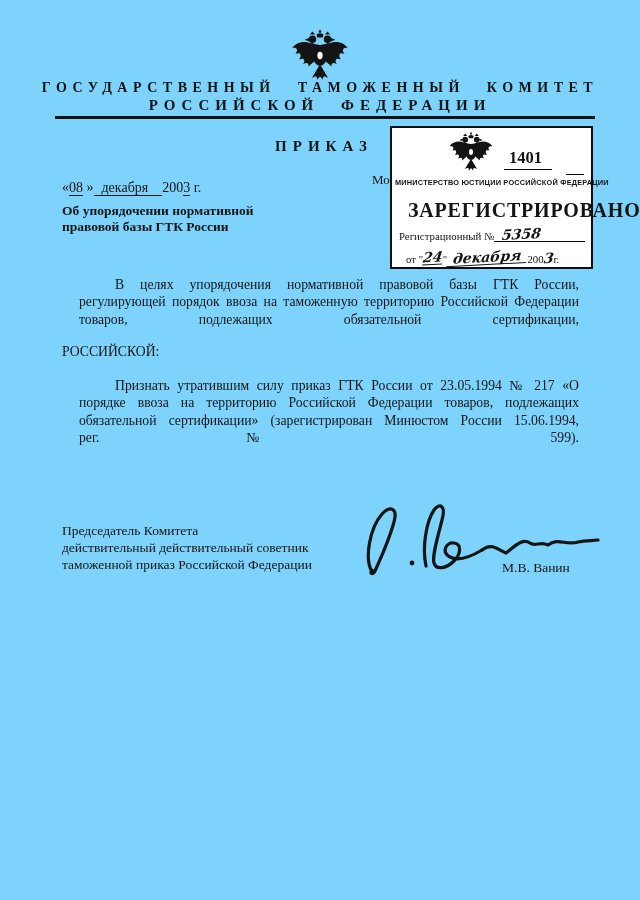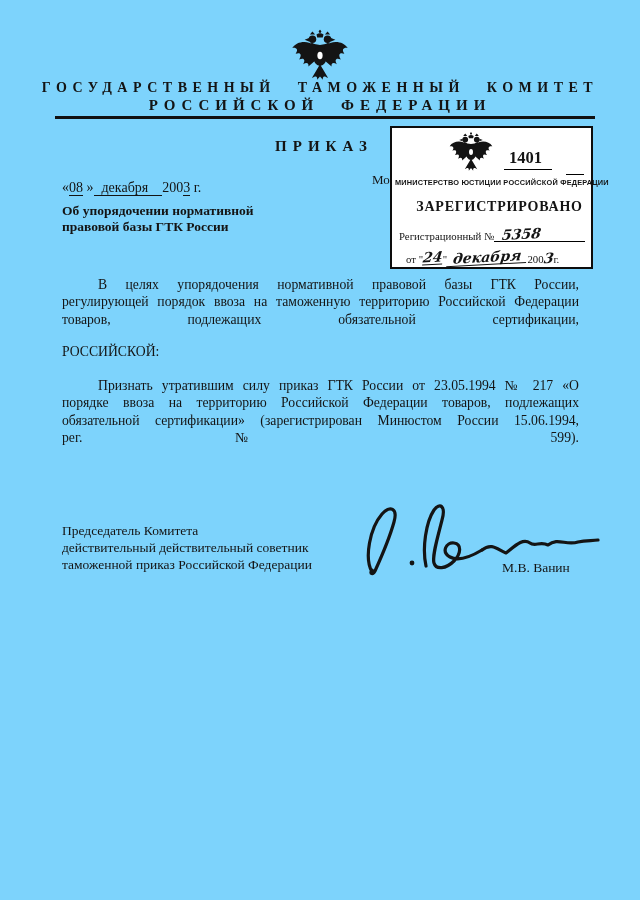--- a/index.html
+++ b/index.html
@@ -26,31 +26,31 @@
   
   .stamp{position:absolute;left:390px;top:126px;width:199px;height:139px;border:2px solid #0d0d0d;background:#fff;}
   .stamp-eagle{position:absolute;left:56px;top:4px;width:46px;height:40px;}
   .stamp-num{position:absolute;left:112px;top:20px;font-size:16.5px;font-weight:700;
              border-bottom:1.6px solid #000;padding:0 10px 1px 5px;}
   .stamp-num-ext{position:absolute;left:174px;top:46px;width:18px;border-top:1.6px solid #000;}
   .stamp-ministry{position:absolute;left:0;right:0;top:50px;text-align:center;
                   font-family:"Liberation Sans",sans-serif;font-weight:700;font-size:7.6px;
                   letter-spacing:.2px;white-space:nowrap;transform:scaleX(.97);}
   .stamp-reg{position:absolute;left:16px;right:0;top:71px;text-align:center;
-             font-weight:700;font-size:14px;letter-spacing:.8px;white-space:nowrap;}
+             font-weight:700;font-size:20px;letter-spacing:.8px;white-space:nowrap;}
   .stamp-regline{position:absolute;left:7px;right:6px;top:99px;display:flex;align-items:flex-end;font-size:10.8px;white-space:nowrap;}
   .stamp-regline .fill{flex:1;border-bottom:1.3px solid #000;text-align:left;padding-left:8px;}
   .stamp-date{position:absolute;left:14px;top:122px;font-size:10.8px;display:flex;align-items:flex-end;white-space:nowrap;}
   .hand{display:inline-block;font-family:"DejaVu Serif",serif;font-style:italic;font-weight:700;
         font-size:1.3em;line-height:1;transform:rotate(-3deg) skewX(-10deg);}
   .stamp-date .hand-month{padding:0 6px;}
 
   
   .body-block{position:absolute;left:62px;width:517px;font-size:13.7px;line-height:17.3px;}
-  .jl{text-align:justify;text-align-last:justify;}
+  .jl{text-align:justify;text-align-last:justify;margin-left:17px;}
   .jl-end{text-align:center;}
   .indent{text-indent:36px;}
   .p1{top:276px;}
   .command{position:absolute;left:62px;top:344px;font-size:13.7px;}
   .p2{top:377px;}
 
   
   .sig-titles{position:absolute;left:62px;top:523px;font-size:13.5px;line-height:16.9px;}
   .sig-autograph{position:absolute;left:360px;top:500px;width:240px;height:80px;}
   .sig-name{position:absolute;left:502px;top:560px;font-size:13.5px;}

